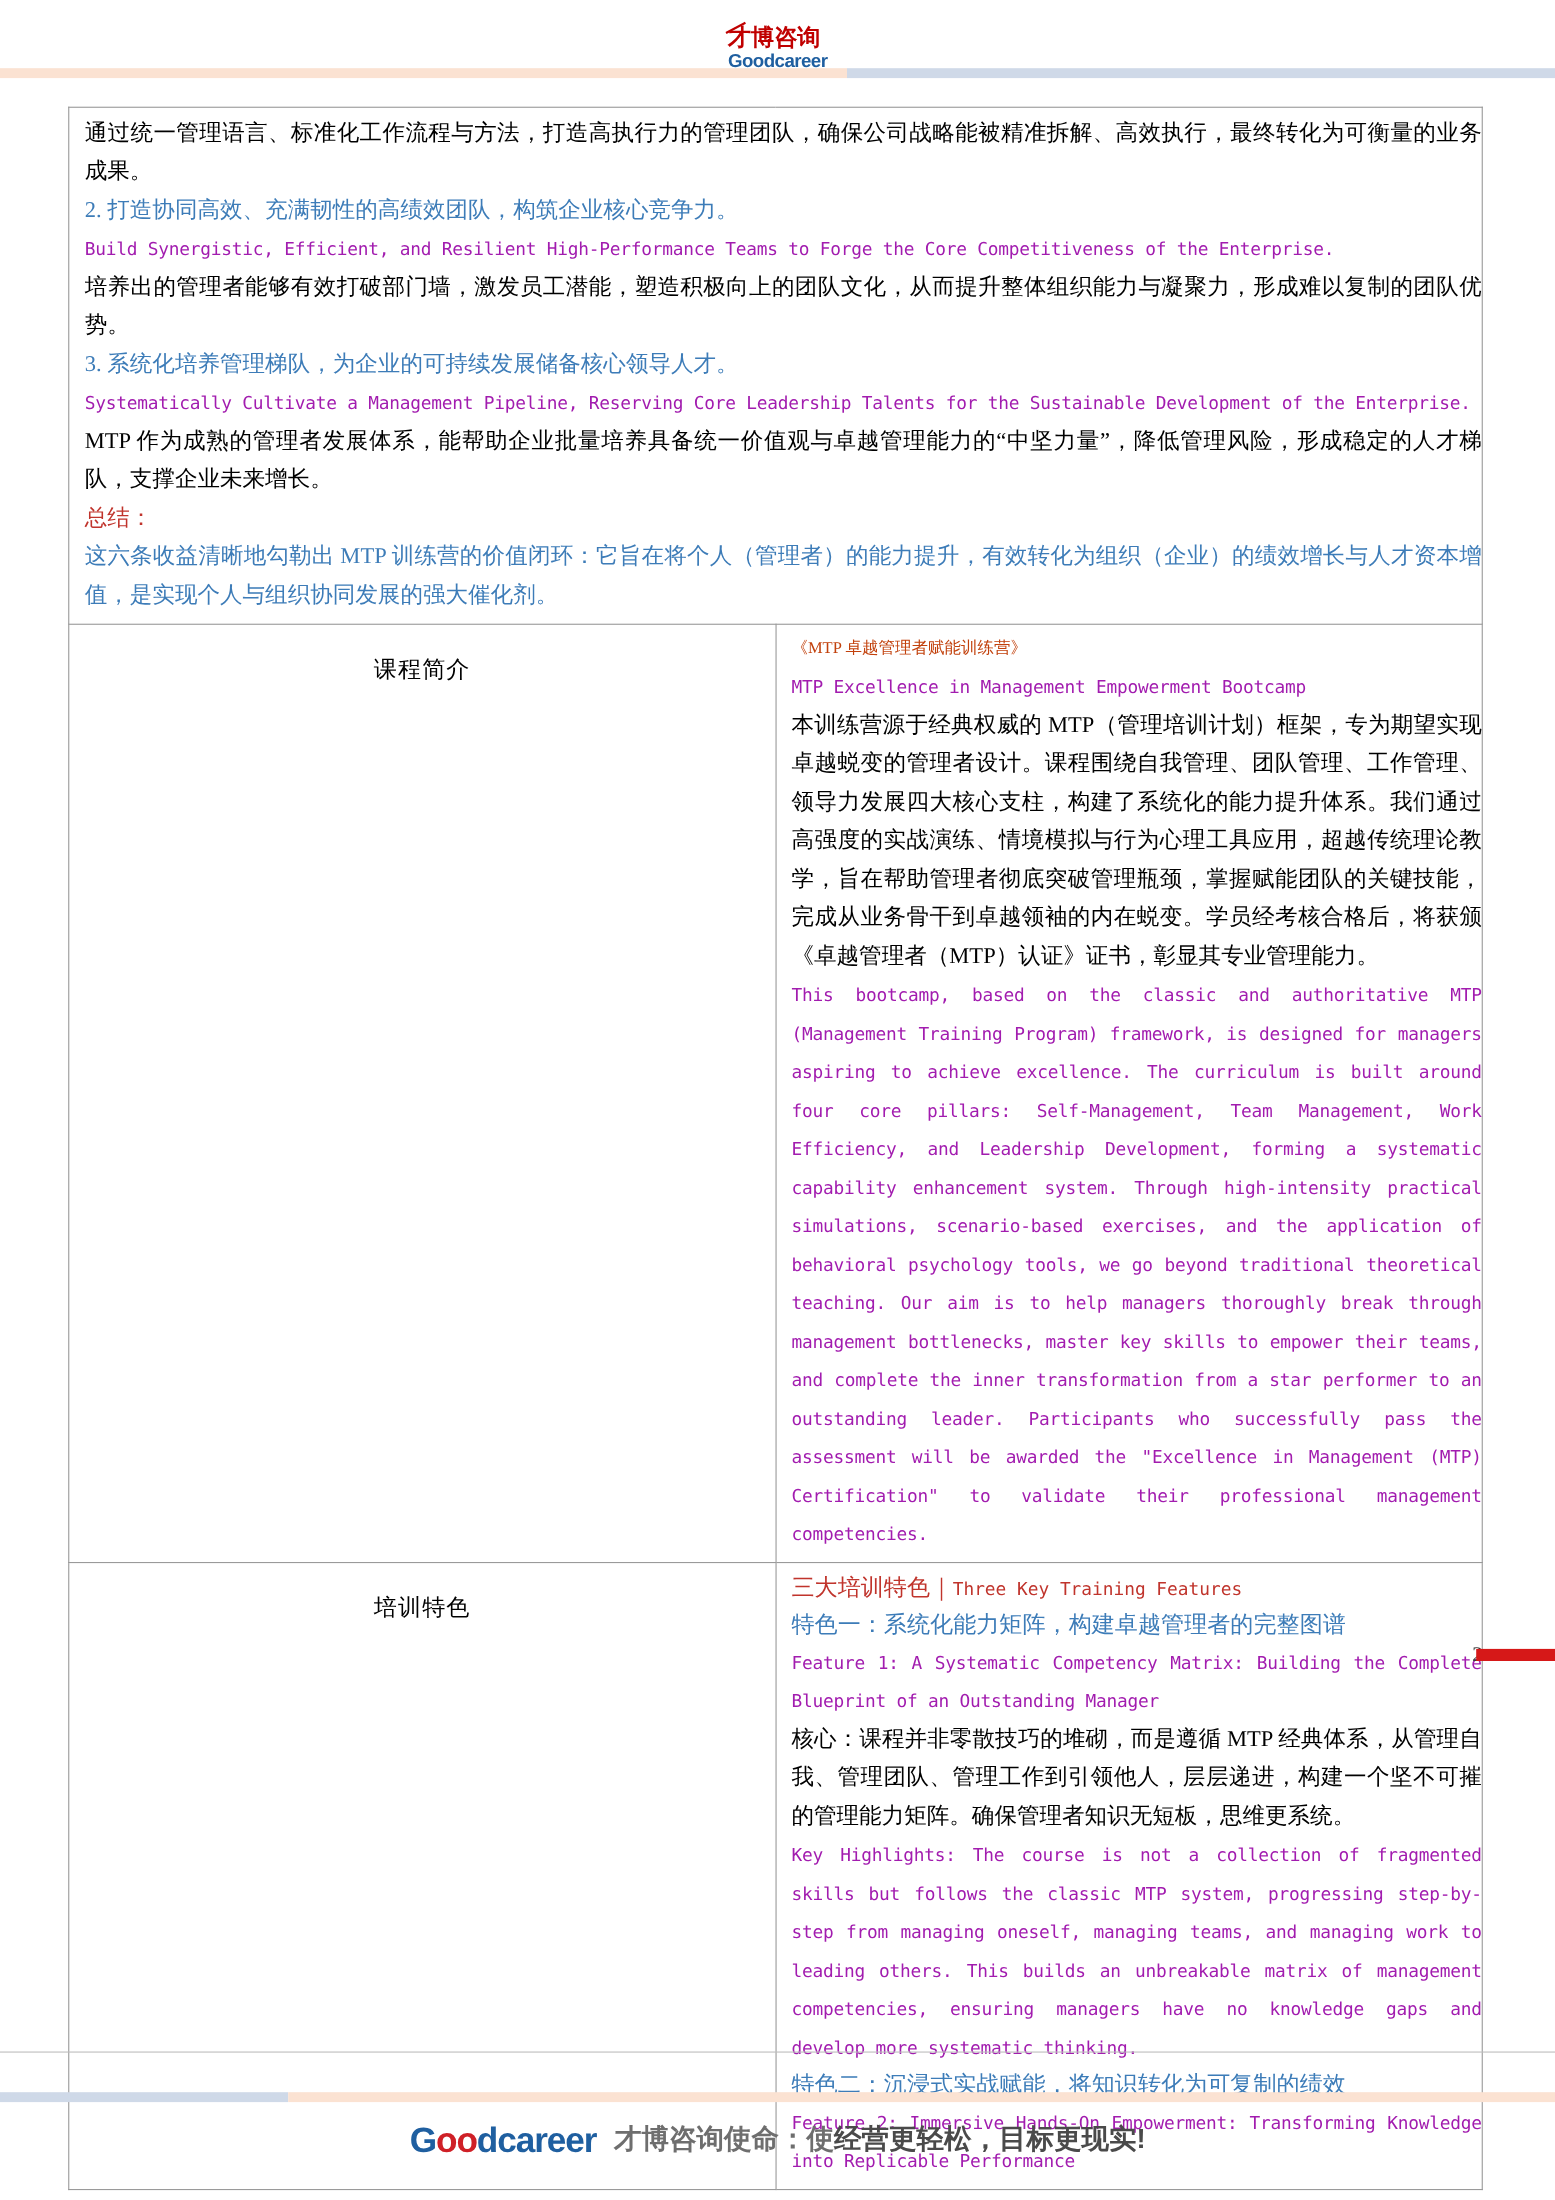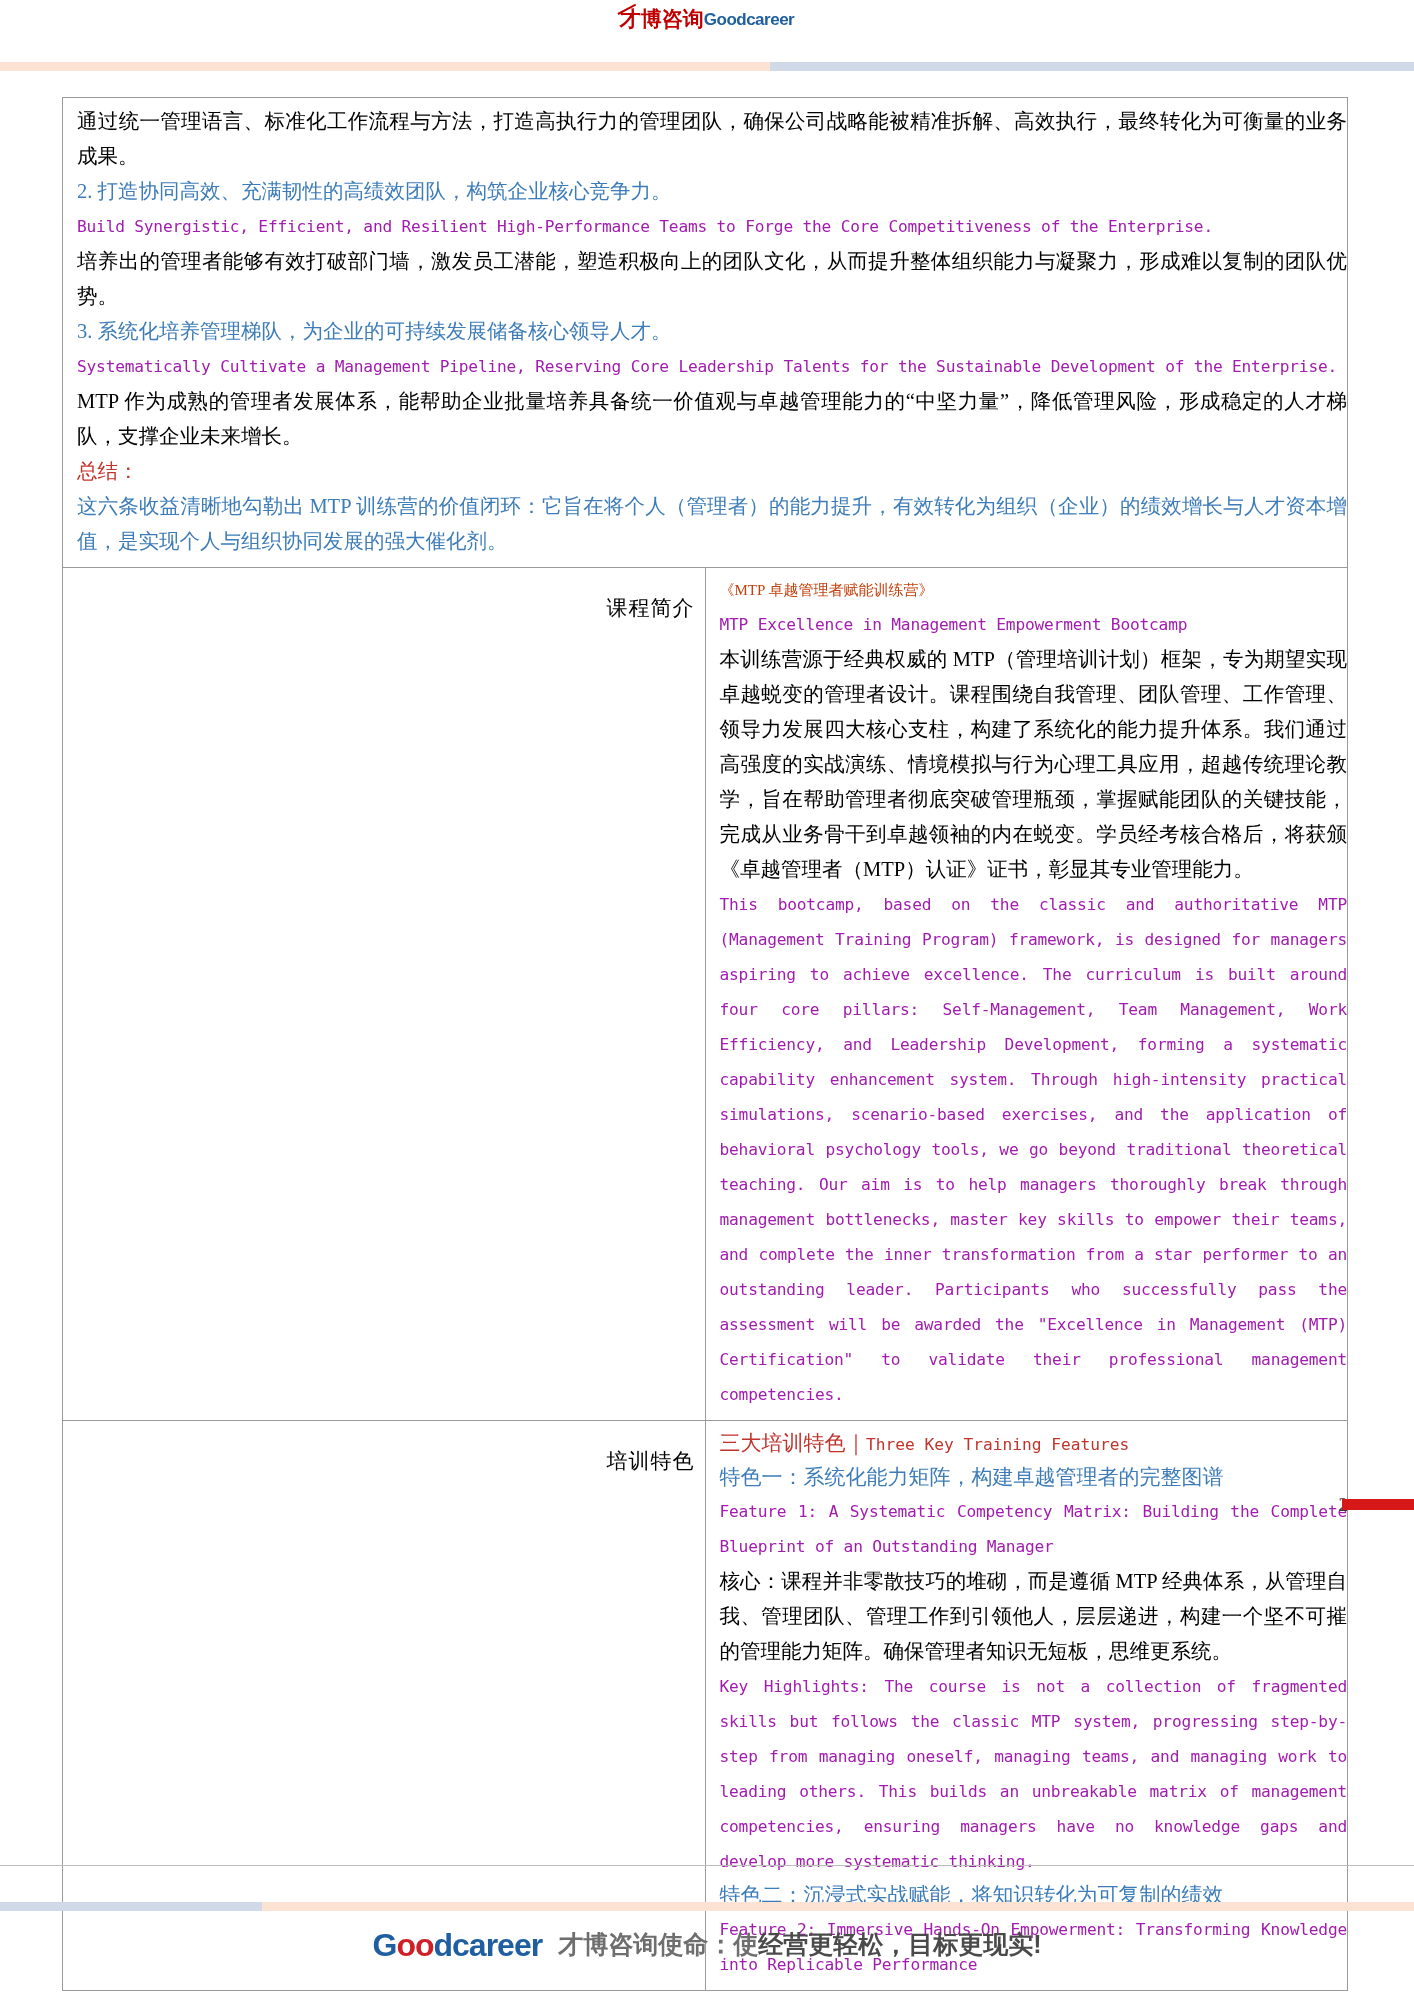--- a/index.html
+++ b/index.html
@@ -27,23 +27,23 @@
     position: absolute;
     left: 0; top: 8px;
     width: 1414px;
     display: flex;
     align-items: center;
     justify-content: center;
     gap: 14px;
   }
   .logo-block {
     display: flex;
-    flex-direction: row;
-    align-items: center;
+    flex-direction: column;
     line-height: 1;
+    margin-top: 16px;
   }
   .logo-cn {
     font-family: "Liberation Sans", sans-serif;
     font-weight: bold;
     font-size: 21px;
     color: #c00000;
     letter-spacing: 0px;
     position: relative;
   }
   .logo-cn::after{
@@ -91,21 +91,21 @@
     background: #ffffff;
     table-layout: fixed;
   }
   .doc-table td {
     border: 1px solid #9a9a9a;
     vertical-align: top;
     padding: 6px 10px 8px 10px;
   }
   td.label-col {
     width: 128px;
-    text-align: right;
+    text-align: center;
     vertical-align: top;
     padding-top: 26px;
     font-size: 21px;
     font-family: Liberation Sans, sans-serif;
     color: #000;
     letter-spacing: 1px;
   }
   td.body-col { padding-left: 14px; padding-right: 0; }
 
   

